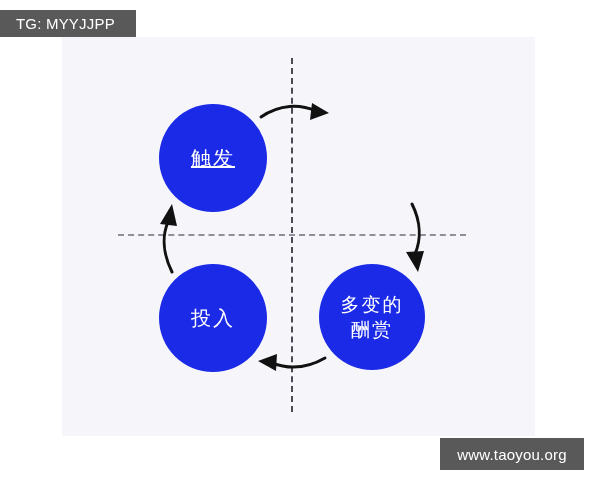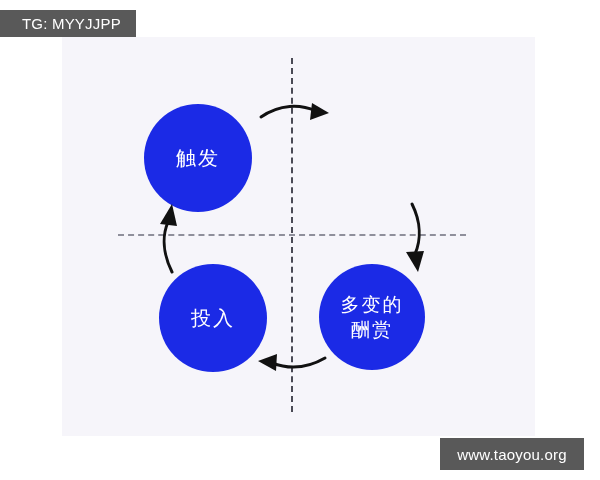--- a/index.html
+++ b/index.html
@@ -34,21 +34,21 @@
     font-size: 15px;
     letter-spacing: 0.2px;
     white-space: nowrap;
     box-sizing: border-box;
   }
   #badge-top {
     left: 0px;
     top: 10px;
     width: 136px;
     height: 27px;
-    padding-left: 22px;
+    padding-left: 16px;
     justify-content: flex-start;
   }
   #badge-bottom {
     left: 440px;
     top: 438px;
     width: 144px;
     height: 32px;
   }
 
   
@@ -92,21 +92,21 @@
     align-items: center;
     justify-content: center;
     font-size: 20px;
     line-height: 1.25;
     letter-spacing: 2px;
     text-align: center;
     box-sizing: border-box;
   }
   .node .line2 { margin-top: 1px; }
 
-  #node-trigger { left: 144px; top: 104px; width: 108px; height: 108px; }
+  #node-trigger { left: 159px; top: 104px; width: 108px; height: 108px; text-decoration: underline; }
   #node-action  { left: 319px; top: 104px; width: 104px; height: 104px; }
   #node-invest  { left: 159px; top: 264px; width: 108px; height: 108px; }
   #node-reward  { left: 319px; top: 264px; width: 106px; height: 106px; font-size: 19px; }
 
   
   #arrows {
     position: absolute;
     left: 0;
     top: 0;
     width: 600px;

